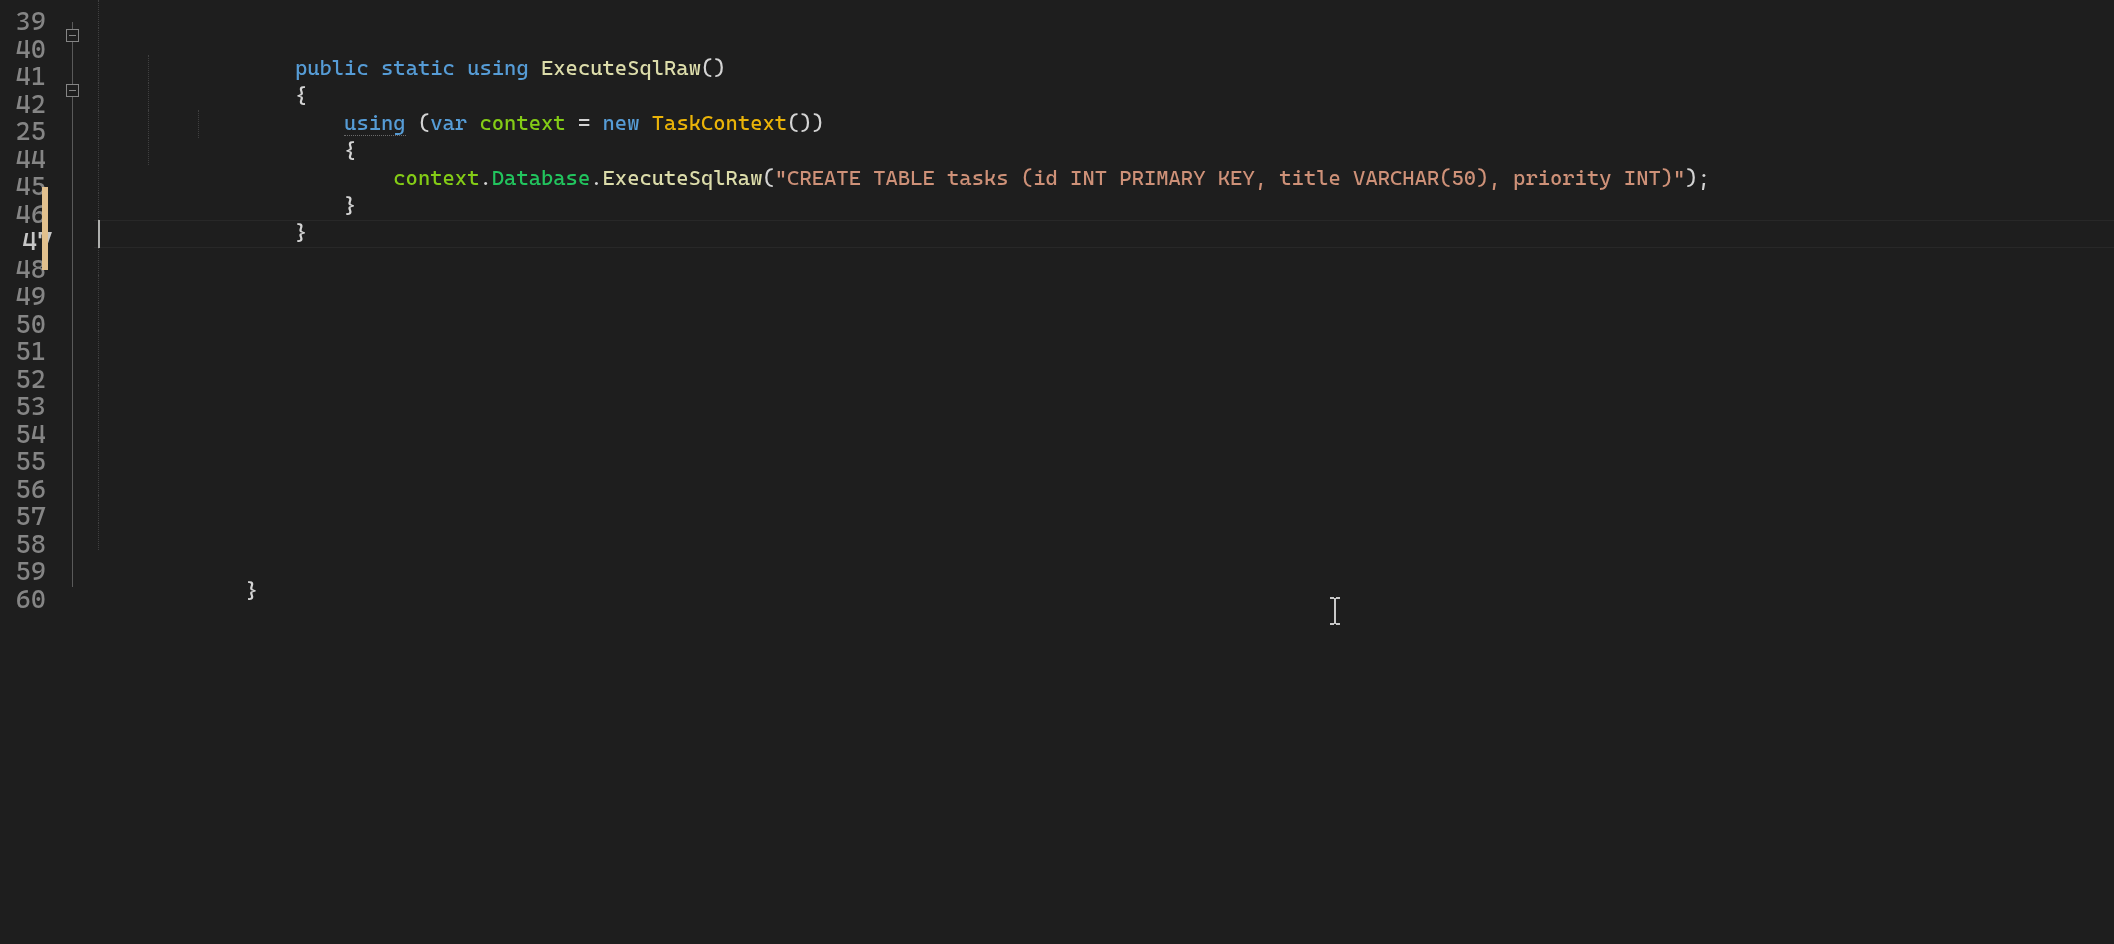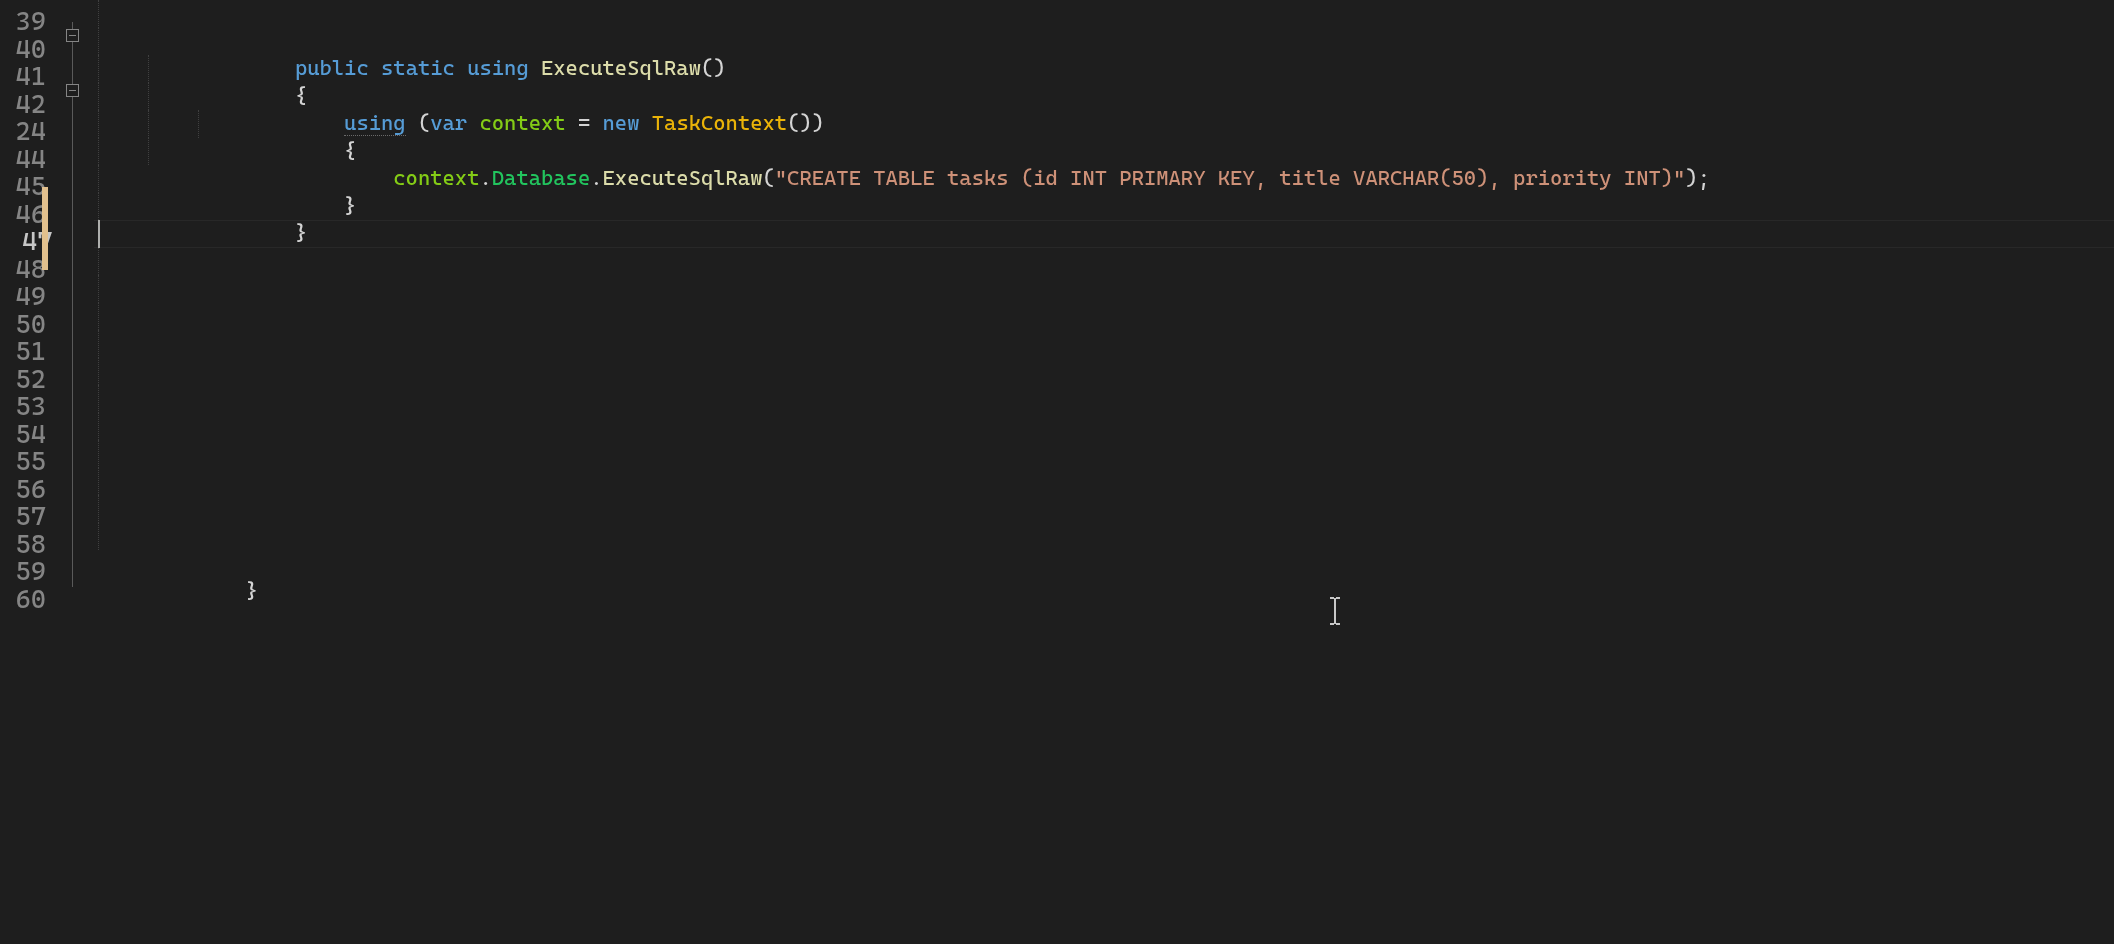--- a/index.html
+++ b/index.html
@@ -139,21 +139,21 @@
 </head>
 <body>
 
 <div class="editor">
 
   <div class="gutter">
     <div class="ln">39</div>
     <div class="ln">40</div>
     <div class="ln">41</div>
     <div class="ln">42</div>
-    <div class="ln">24</div>
+    <div class="ln">25</div>
     <div class="ln">44</div>
     <div class="ln">45</div>
     <div class="ln">46</div>
     <div class="ln active">47</div>
     <div class="ln">48</div>
     <div class="ln">49</div>
     <div class="ln">50</div>
     <div class="ln">51</div>
     <div class="ln">52</div>
     <div class="ln">53</div>

